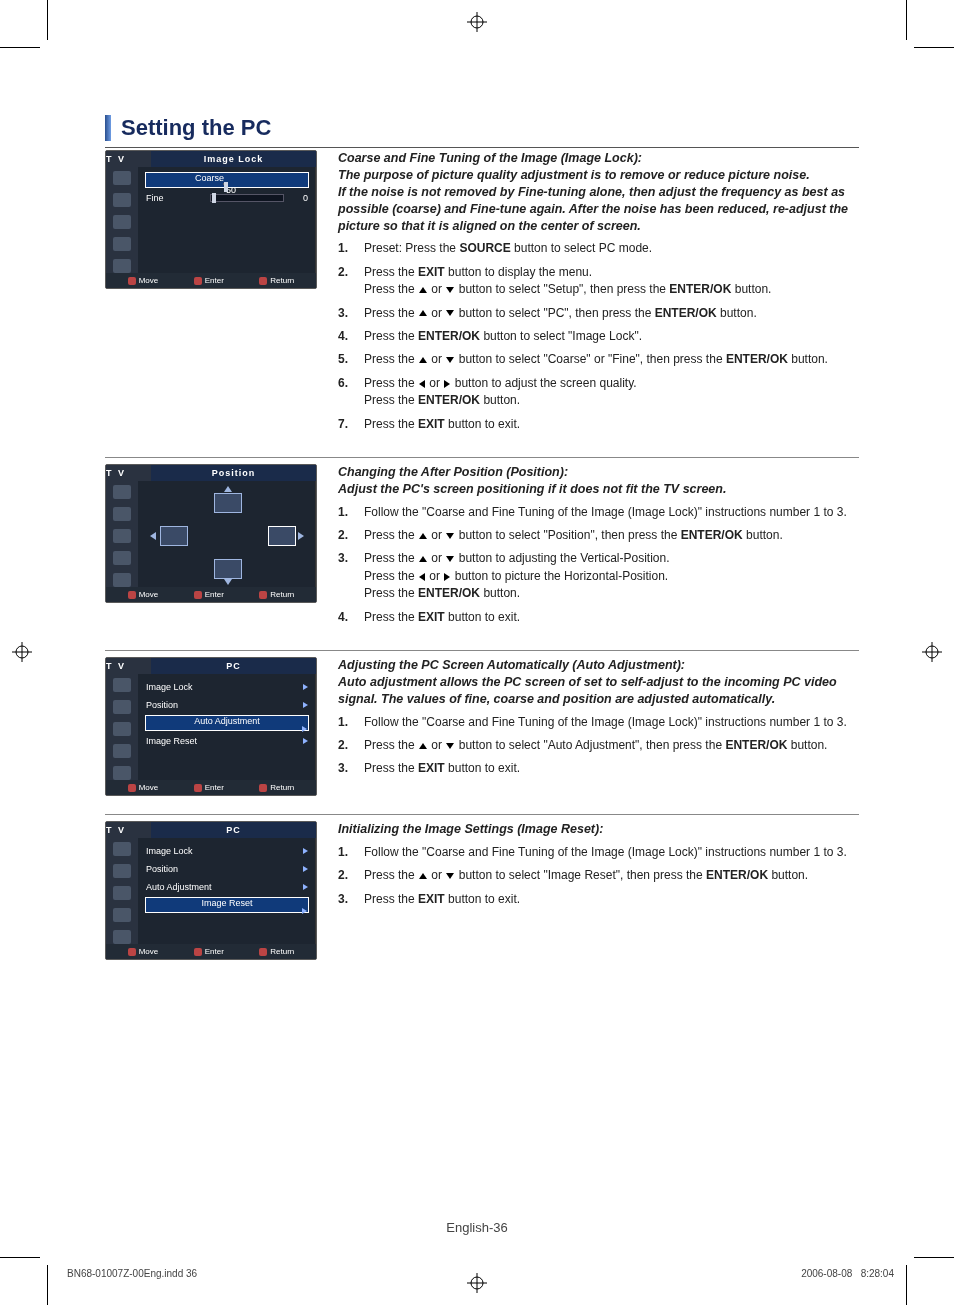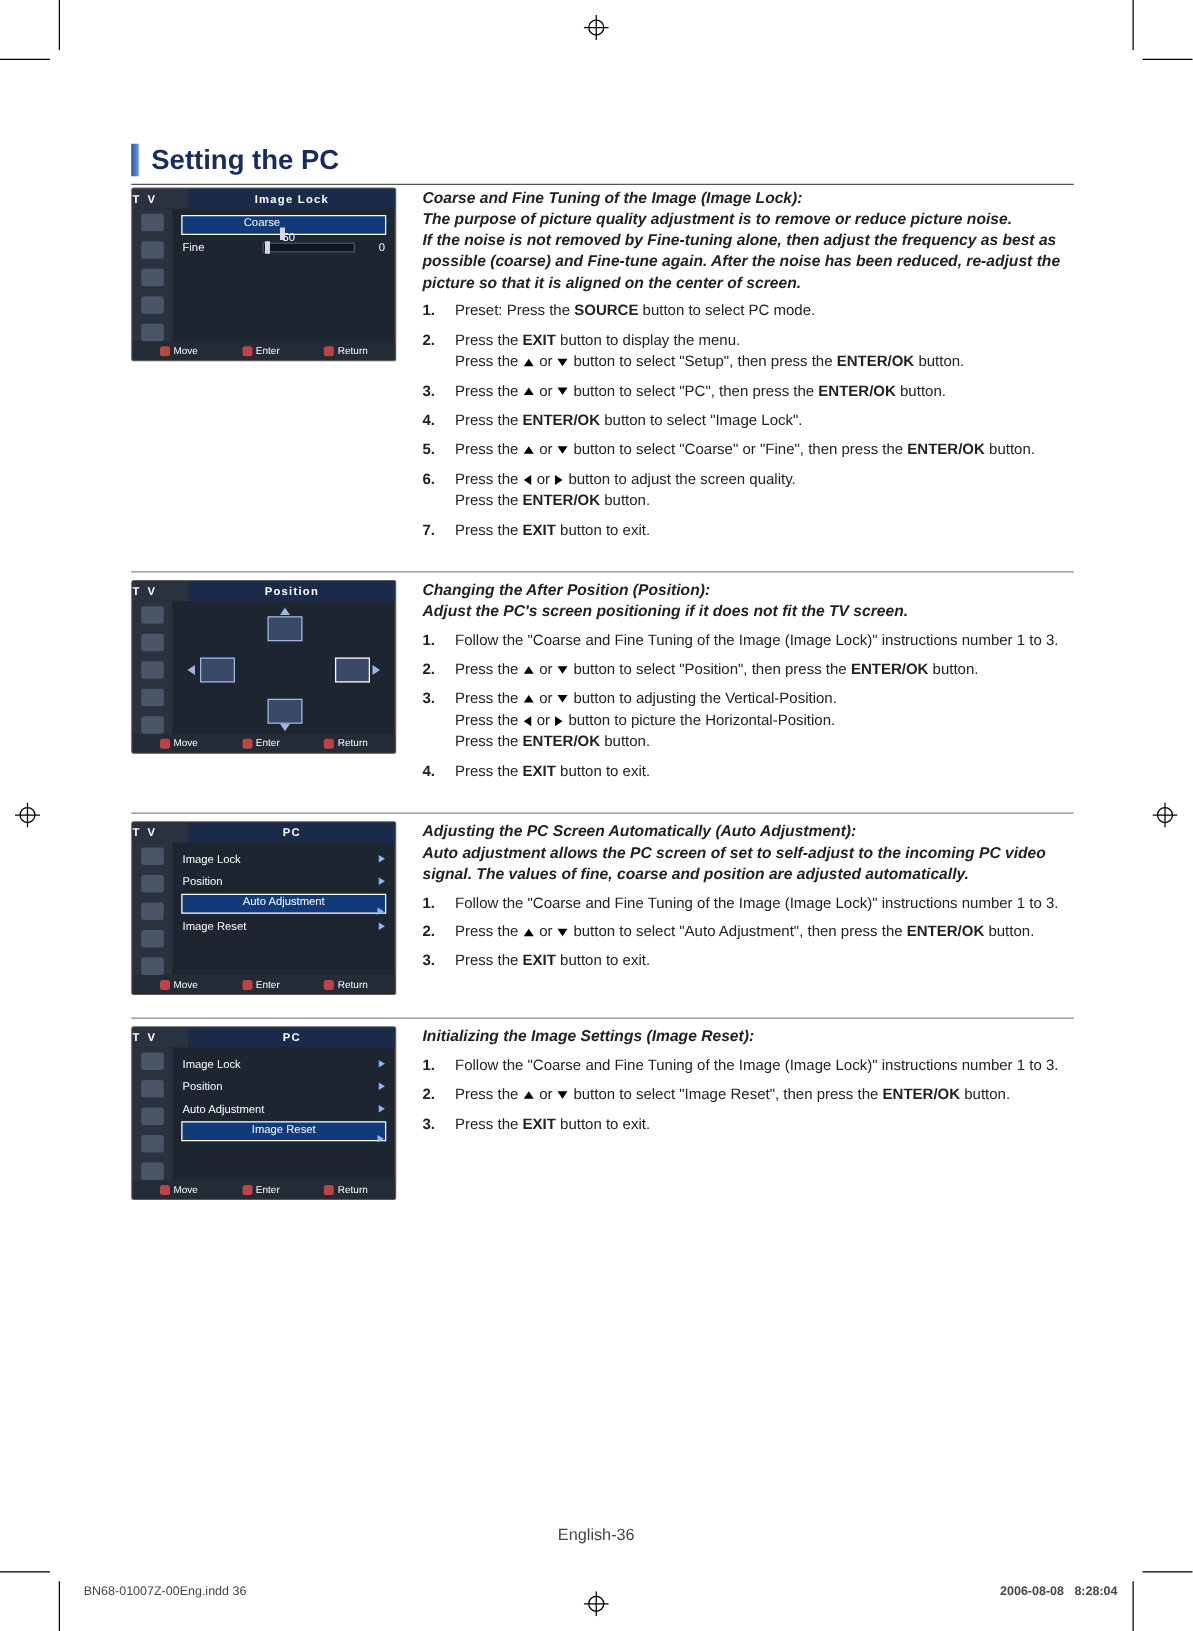--- a/index.html
+++ b/index.html
@@ -213,21 +213,21 @@
     position:absolute;
     left:0; right:0; bottom:70px;
     text-align:center;
     font-size:13px;
     color:#444;
   }
   .foot-left {
     position:absolute; left:42px; bottom:26px; font-size:10px; color:#444;margin-left:25px;
   }
   .foot-right {
-    position:absolute; right:60px; bottom:26px; font-size:10px; color:#444;font-weight:bold;
+    position:absolute; right:60px; bottom:26px; font-size:10px; color:#444;
   }
 </style>
 </head>
 <body>
 
 <div class="page">
 
   <div class="crop-tl-v"></div>
   <div class="crop-tr-v"></div>
   <div class="crop-bl-v"></div>

